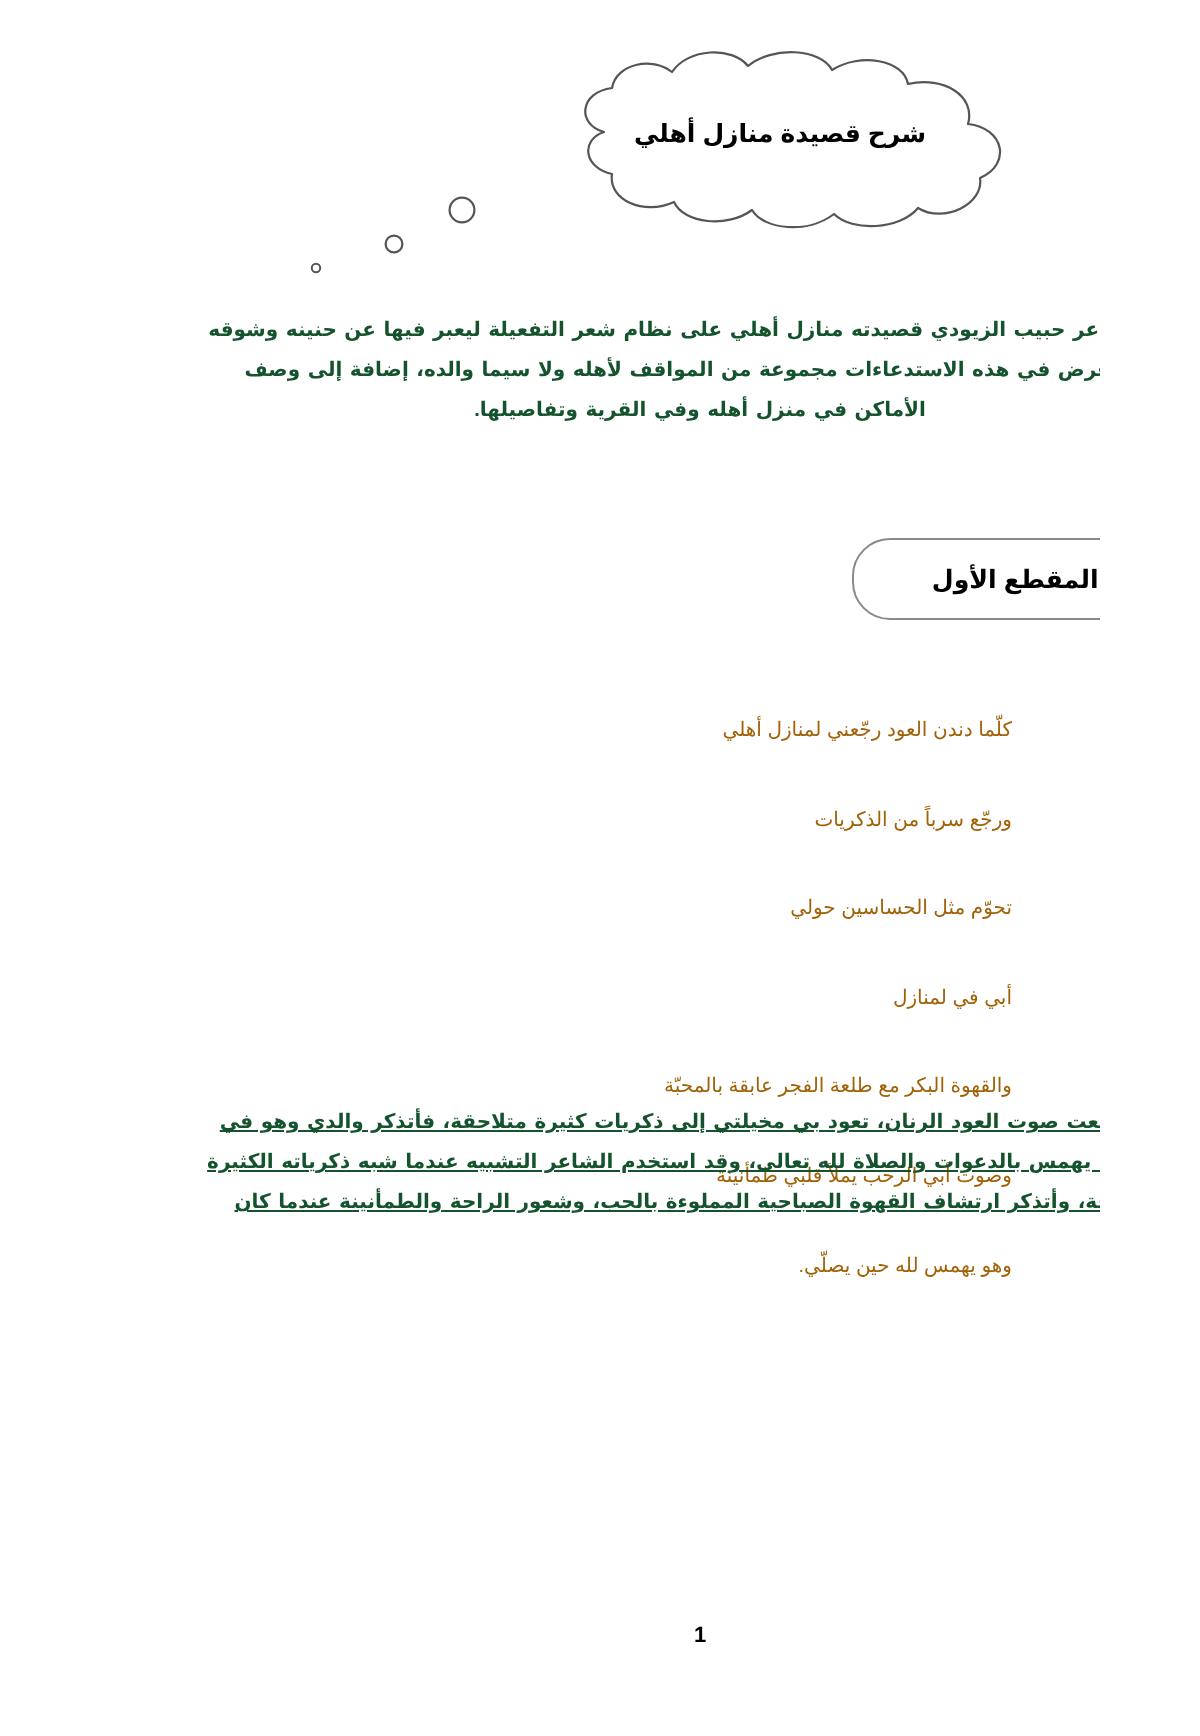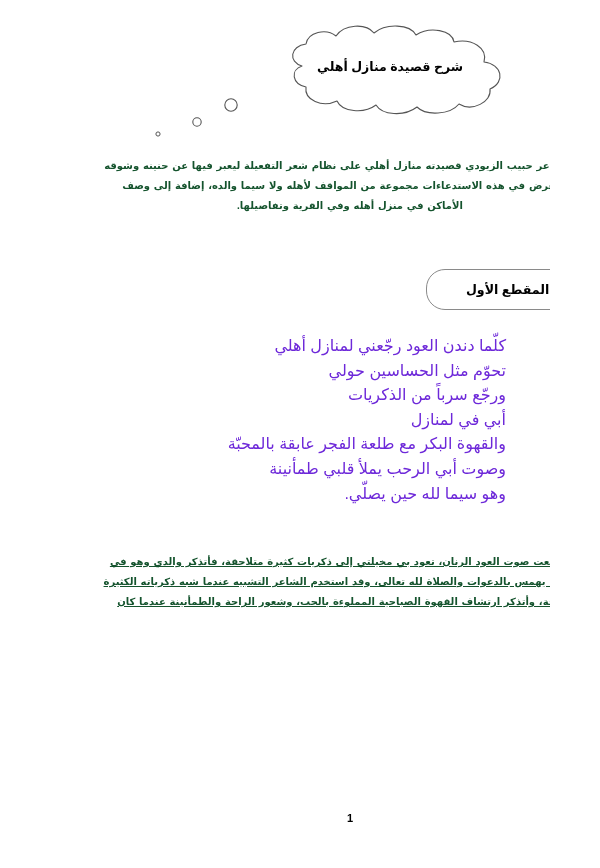--- a/index.html
+++ b/index.html
@@ -112,25 +112,26 @@
   .verses {
     position: absolute;
     right: 44px;
     top: 334px;
     width: 420px;
     direction: rtl;
     text-align: right;
   }
   .verse {
     display: block;
-    font-size: 16px;
+    font-size: 10px;
     font-weight: normal;
-    color: #6d28d9;
+    color: #a16207;
     line-height: 24.6px;
     white-space: nowrap;
+    margin-top: 20px;
   }
 
   
   .page-number {
     position: absolute;
     left: 0;
     top: 812px;
     width: 600px;
     text-align: center;
     font-size: 11px;
@@ -177,26 +178,26 @@
     <span class="ln">وقد عرض في هذه الاستدعاءات مجموعة من المواقف لأهله ولا سيما والده، إضافة إلى وصف</span>
     <span class="ln last">الأماكن في منزل أهله وفي القرية وتفاصيلها.</span>
   </div>
 
   <div class="section-box">
     <span class="section-box-label">شرح المقطع الأول</span>
   </div>
 
   <div class="verses">
     <span class="verse">كلّما دندن العود رجّعني لمنازل أهلي</span>
+    <span class="verse">ورجّع سرباً من الذكريات</span>
     <span class="verse">تحوّم مثل الحساسين حولي</span>
-    <span class="verse">ورجّع سرباً من الذكريات</span>
     <span class="verse">أبي في لمنازل</span>
     <span class="verse">والقهوة البكر مع طلعة الفجر عابقة بالمحبّة</span>
     <span class="verse">وصوت أبي الرحب يملأ قلبي طمأنينة</span>
-    <span class="verse">وهو سيما لله حين يصلّي.</span>
+    <span class="verse">وهو يهمس لله حين يصلّي.</span>
   </div>
 
   <div class="para" id="analysis-paragraph">
     <span class="ln">كلما سمعت صوت العود الرنان، تعود بي مخيلتي إلى ذكريات كثيرة متلاحقة، فأتذكر والدي وهو في</span>
     <span class="ln">صوت أبي يهمس بالدعوات والصلاة لله تعالى، وقد استخدم الشاعر التشبيه عندما شبه ذكرياته الكثيرة</span>
     <span class="ln">المضافة، وأتذكر ارتشاف القهوة الصباحية المملوءة بالحب، وشعور الراحة والطمأنينة عندما كان</span>
   </div>
 
   <div class="page-number">1</div>
 

